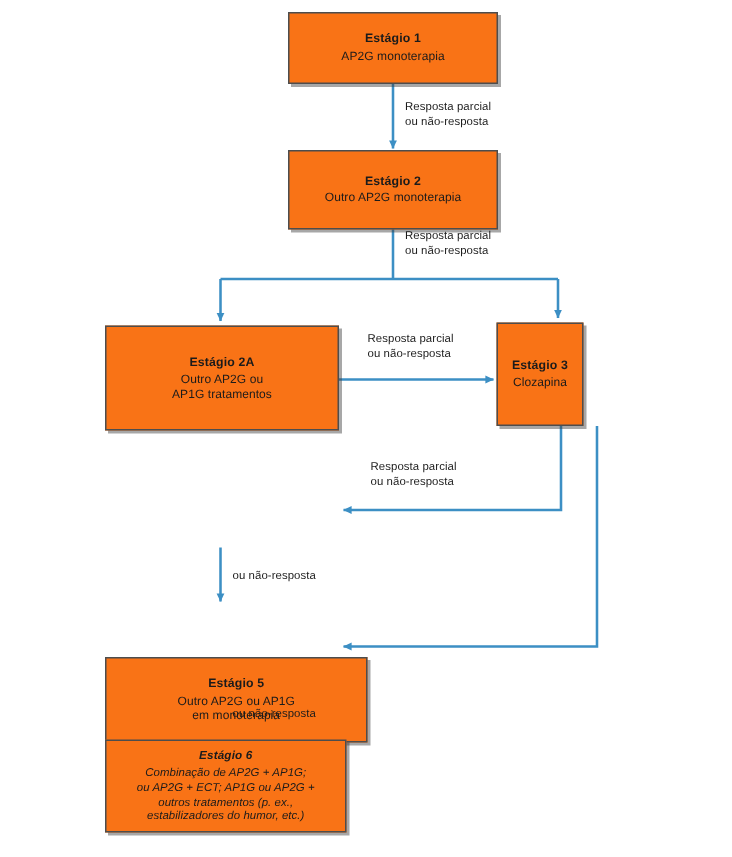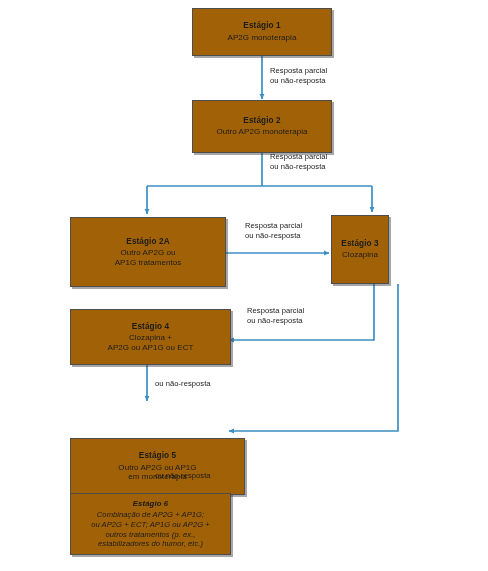--- a/index.html
+++ b/index.html
@@ -22,21 +22,21 @@
     position: absolute;
     left: 0;
     top: 0;
     width: 488px;
     height: 571px;
     pointer-events: none;
   }
   .node {
     position: absolute;
     box-sizing: border-box;
-    background: #a16207;
+    background: #f97316;
     border: 1.5px solid #4d4d4d;
     box-shadow: 2px 2px 0 0 rgba(60,60,60,0.45);
     display: flex;
     flex-direction: column;
     align-items: center;
     justify-content: center;
     text-align: center;
     color: #1b1b1b;
     line-height: 1.22;
     padding: 2px 4px;
@@ -114,25 +114,20 @@
     <div class="ttl">Estágio 2A</div>
     <div class="bdy">Outro AP2G ou
 AP1G tratamentos</div>
   </div>
 
   <div class="node" style="left:331px; top:215px; width:58px; height:69px;">
     <div class="ttl">Estágio 3</div>
     <div class="bdy">Clozapina</div>
   </div>
 
-  <div class="node" style="left:70px; top:309px; width:161px; height:56px;">
-    <div class="ttl">Estágio 4</div>
-    <div class="bdy">Clozapina +
-AP2G ou AP1G ou ECT</div>
-  </div>
 
   <div class="node" style="left:70px; top:401px; width:175px; height:57px;margin-top:37px;">
     <div class="ttl">Estágio 5</div>
     <div class="bdy">Outro AP2G ou AP1G
 em monoterapia</div>
   </div>
 
   <div class="node small" style="left:70px; top:493px; width:161px; height:62px;font-style:italic;">
     <div class="ttl">Estágio 6</div>
     <div class="bdy">Combinação de AP2G + AP1G;

